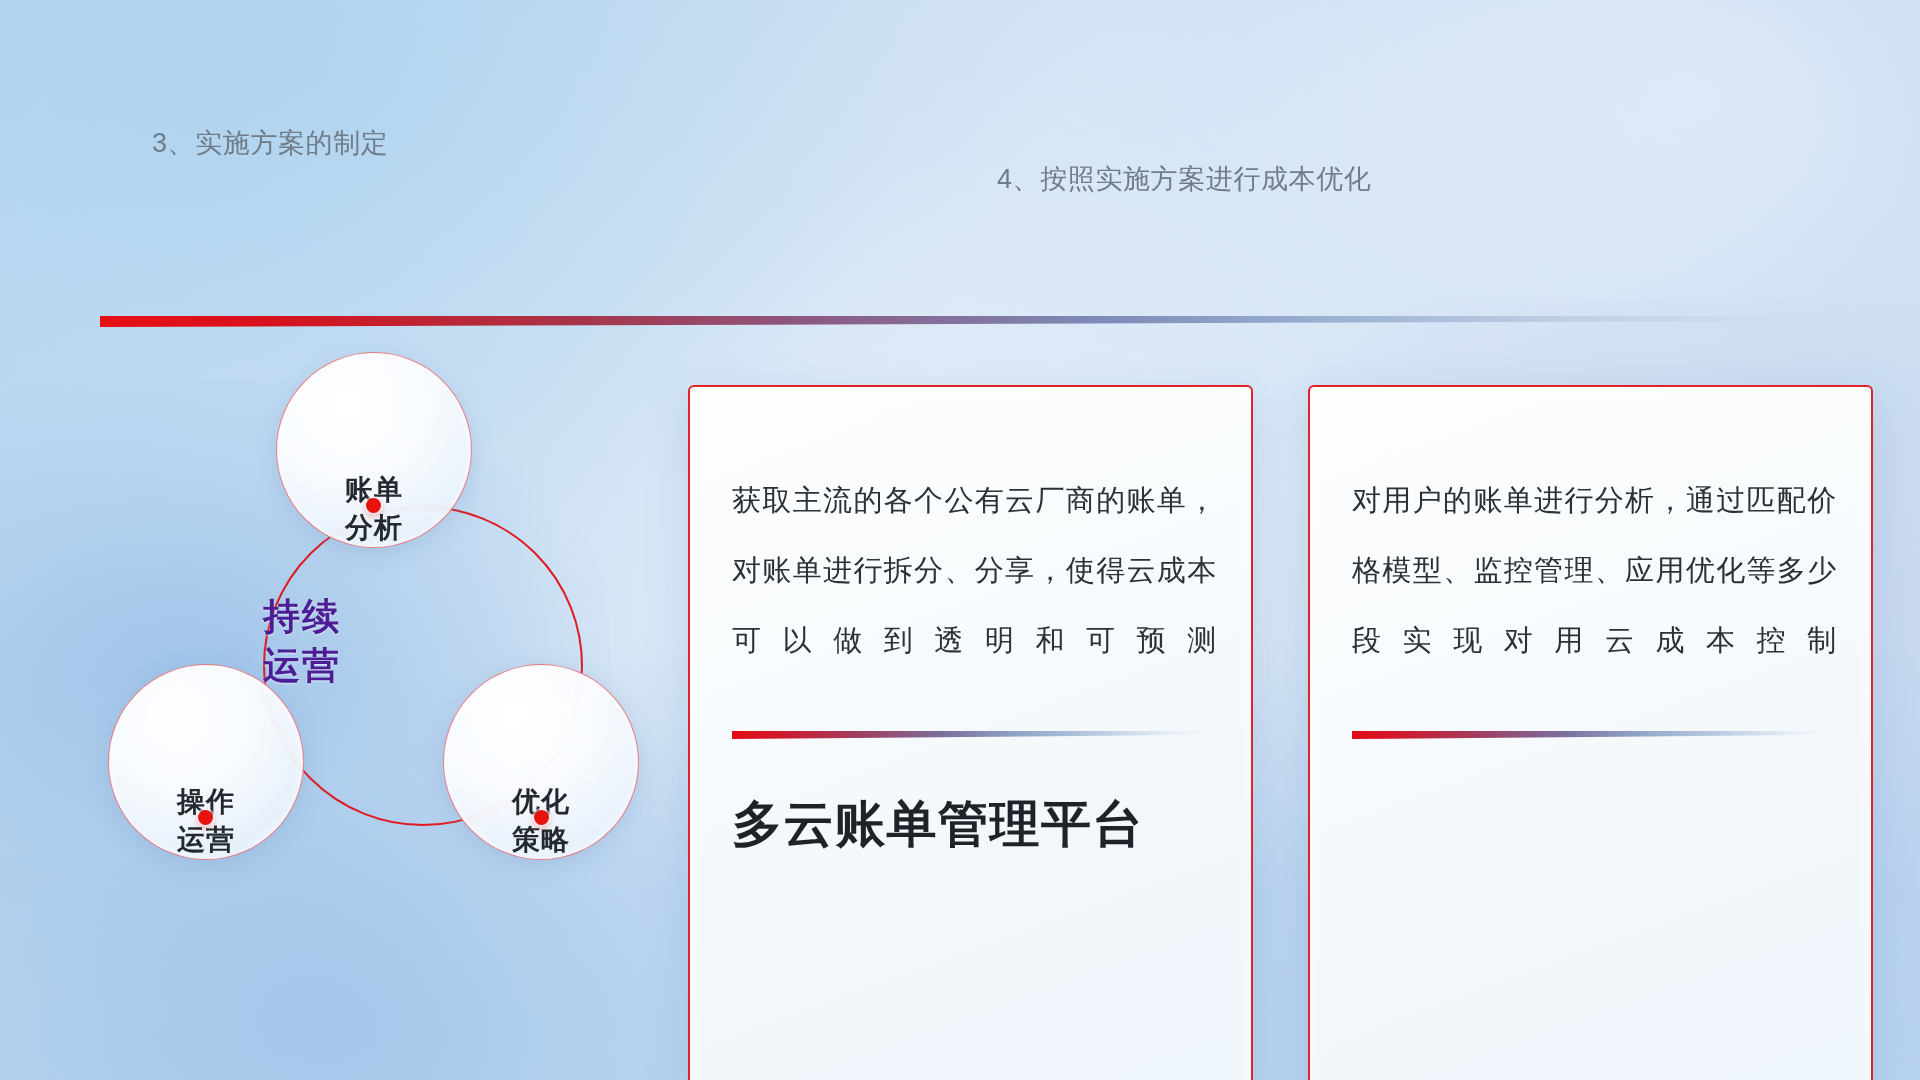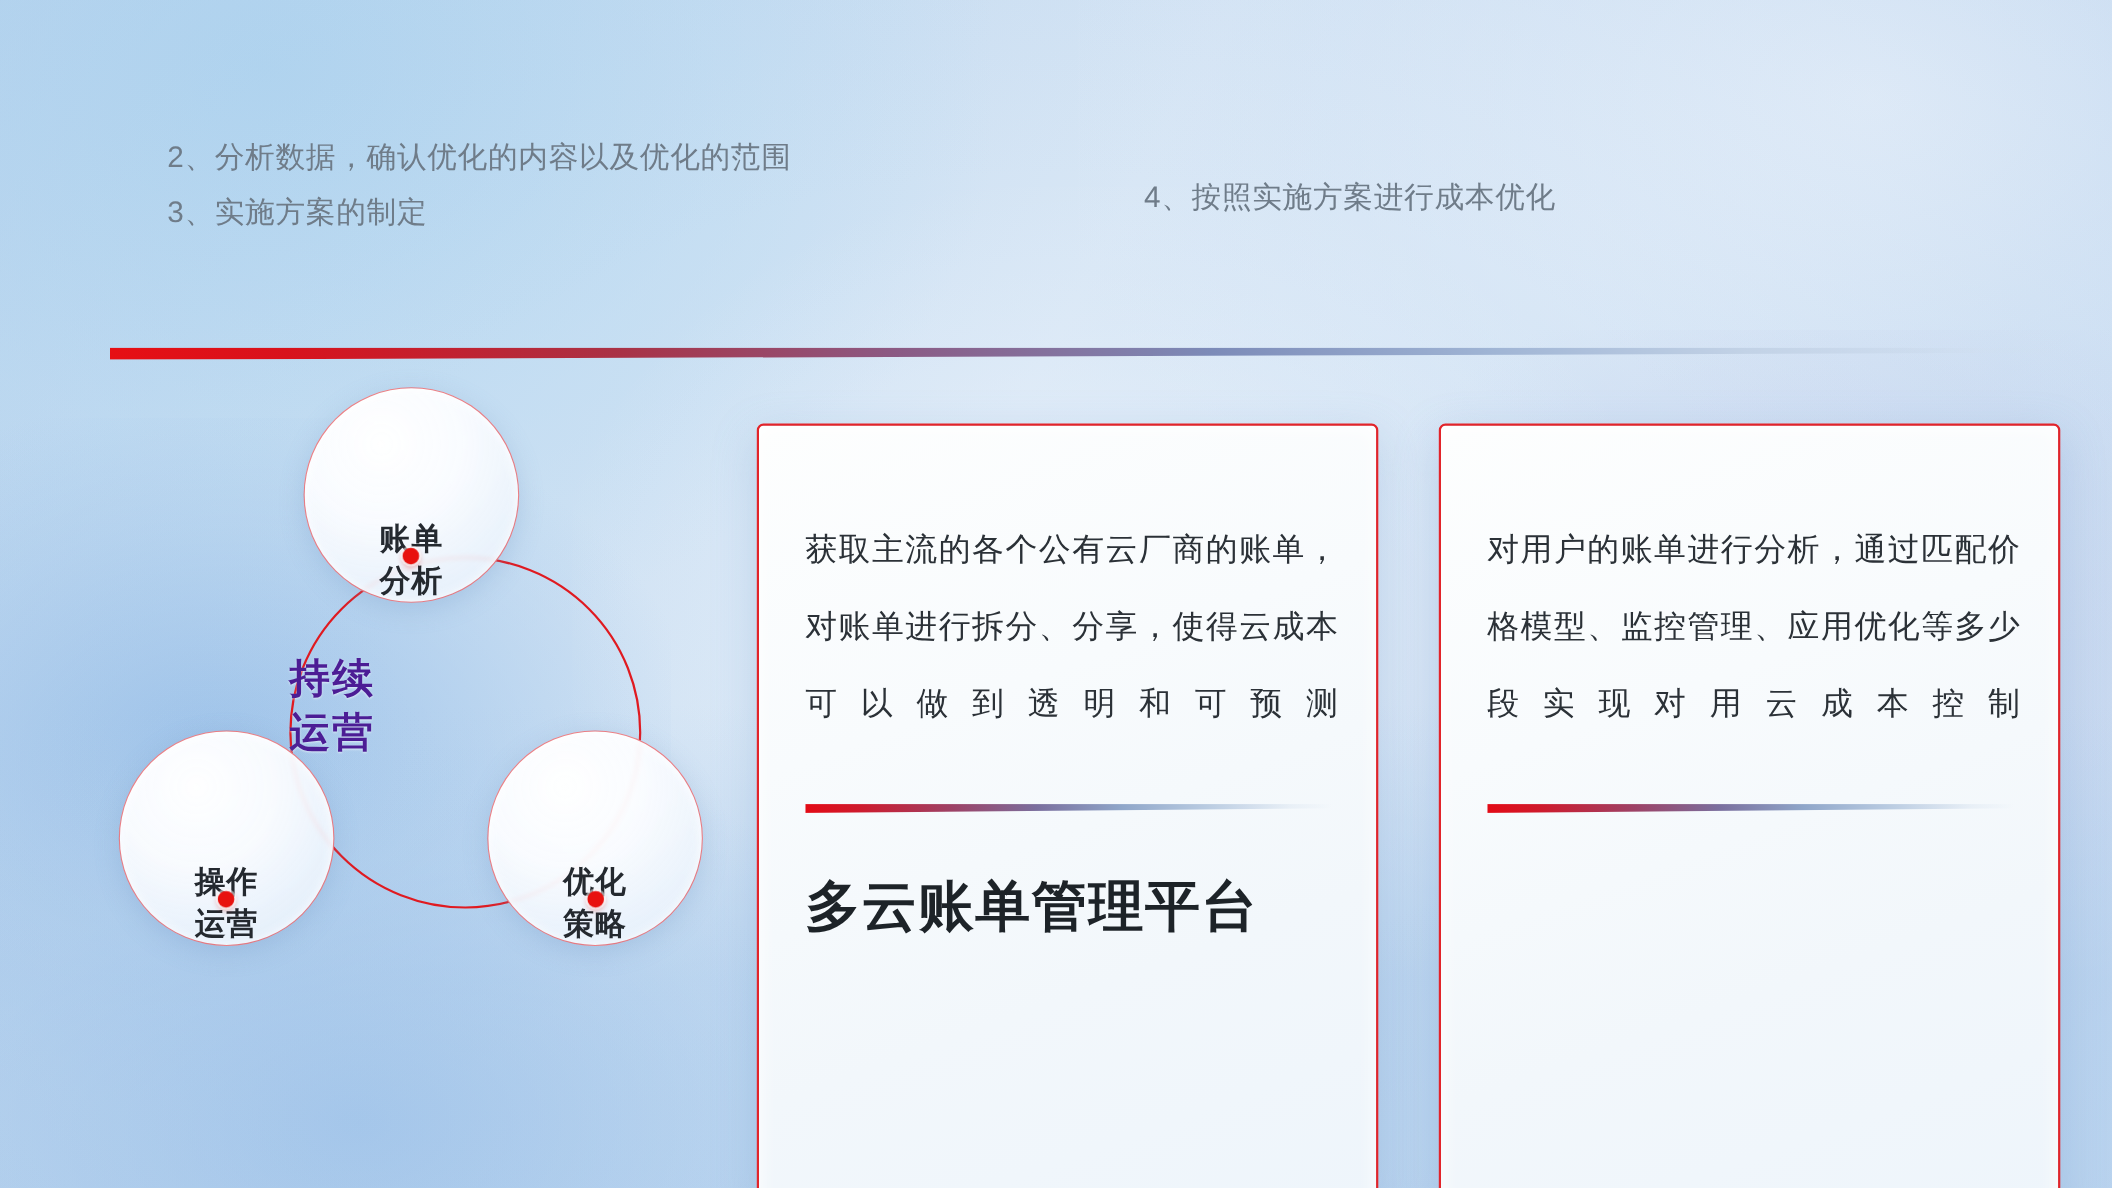--- a/index.html
+++ b/index.html
@@ -47,21 +47,21 @@
   }
   .bg-vign{
     inset:0;
     background:radial-gradient(ellipse at 50% 48%,rgba(255,255,255,0) 45%,rgba(150,185,225,.18) 100%);
   }
 
   
   #bullets{position:absolute;z-index:3;left:0;top:0;width:1920px;}
   .bullet-col{position:absolute;}
   .bullet-col.left{left:152px;top:118px;}
-  .bullet-col.right{left:1040px;top:154px;}
+  .bullet-col.right{left:997px;top:154px;}
   .bullet-line{
     color:#6f7c89;
     font-size:27px;
     line-height:50px;
     letter-spacing:.6px;
     white-space:nowrap;
   }
 
   
   #divider{
@@ -181,21 +181,20 @@
   <div class="bg-l bg-ml"></div>
   <div class="bg-l bg-mr"></div>
   <div class="bg-l bg-center-glow"></div>
   <div class="bg-l bg-bottom"></div>
   <div class="bg-l bg-bl"></div>
   <div class="bg-l bg-vign"></div>
 </div>
 
 <div id="bullets">
   <div class="bullet-col left">
-    <div class="bullet-line">2、分析数据，确认优化的内容以及优化的范围</div>
     <div class="bullet-line">3、实施方案的制定</div>
   </div>
   <div class="bullet-col right">
     <div class="bullet-line">4、按照实施方案进行成本优化</div>
   </div>
 </div>
 
 <div id="divider">
   <div class="bar"></div>
 </div>

